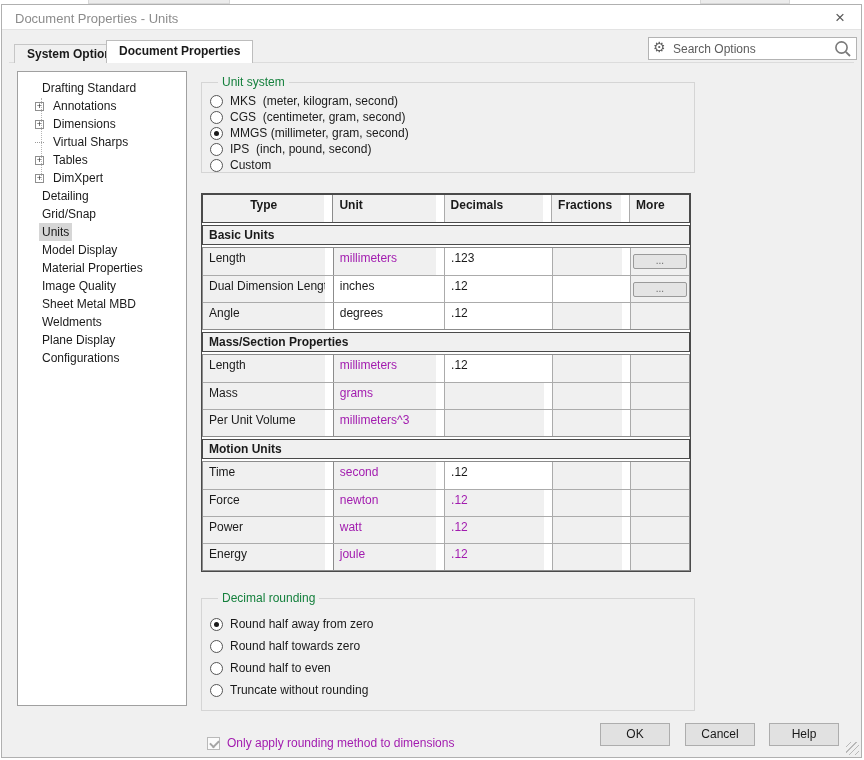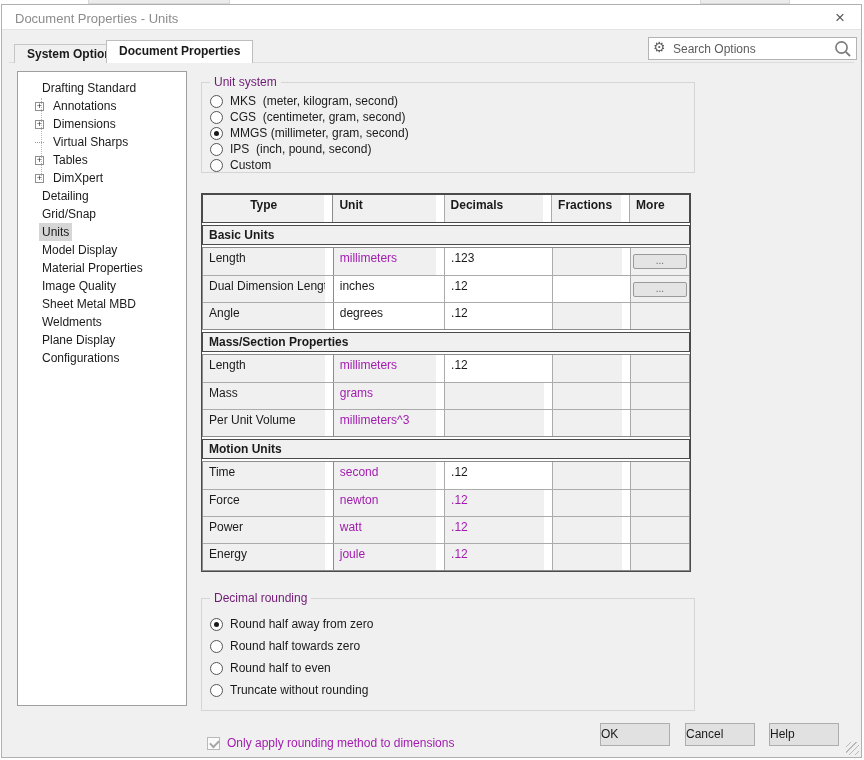--- a/index.html
+++ b/index.html
@@ -44,21 +44,21 @@
   .plusbox { width:9px; height:9px; border:1px solid #8f8f8f; background:#fff; color:#333;
              font-size:9px; line-height:7px; text-align:center; margin-right:6px; flex:0 0 9px; }
   .stub { width:9px; border-top:1px dotted #9a9a9a; margin-right:6px; flex:0 0 9px; }
   .tlabel { padding:0 3px; }
   .tlabel.sel { background:#d6d6d6; }
 
   
   .rightcol { position:absolute; left:199px; top:66px; width:494px; }
 
   fieldset { border:1px solid #d5d5d5; background:transparent; padding:4px 8px 6px 8px; }
-  legend { font-size:12px; color:#701a75; padding:0 4px; margin-left:0; }
+  legend { font-size:12px; color:#15803d; padding:0 4px; margin-left:8px; }
   .fs-units { margin-top:4px; height:98px; }
   .fs-round { margin-top:19px; height:120px; padding-top:8px; }
 
   .radiorow { display:flex; align-items:center; }
   .rr16 { height:16px; }
   .rr22 { height:22px; }
   .radio { width:13px; height:13px; border:1px solid #565656; border-radius:50%; background:#fff;
            margin-right:7px; position:relative; flex:0 0 13px; }
   .radio.on::after { content:""; position:absolute; left:3px; top:3px; width:5px; height:5px;
                      border-radius:50%; background:#1a1a1a; }
@@ -90,21 +90,21 @@
   
   .chkrow { display:flex; align-items:center; margin-top:25px; padding-left:6px; }
   .chk { width:13px; height:13px; border:1px solid #b9b9b9; background:#fbfbfb; position:relative;
          margin-right:7px; flex:0 0 13px; }
   .chk::after { content:""; position:absolute; left:2px; top:2px; width:7px; height:4px;
                 border-left:2px solid #a5a5a5; border-bottom:2px solid #a5a5a5; transform:rotate(-45deg); }
   .chklabel { color:#a21caf; }
 
   
   .btn { position:absolute; width:70px; height:23px; background:#e1e1e1; border:1px solid #adadad;
-         text-align:left; line-height:21px; font-size:12px; color:#1a1a1a; }
+         text-align:center; line-height:21px; font-size:12px; color:#1a1a1a; }
   .btn-ok { left:598px; top:718px; }
   .btn-cancel { left:683px; top:718px; }
   .btn-help { left:767px; top:718px; }
 
   .grip { position:absolute; right:2px; bottom:2px; width:13px; height:13px;
           background:repeating-linear-gradient(135deg, transparent 0 3px, #b9b9b9 3px 4px); }
 </style>
 </head>
 <body>
 

